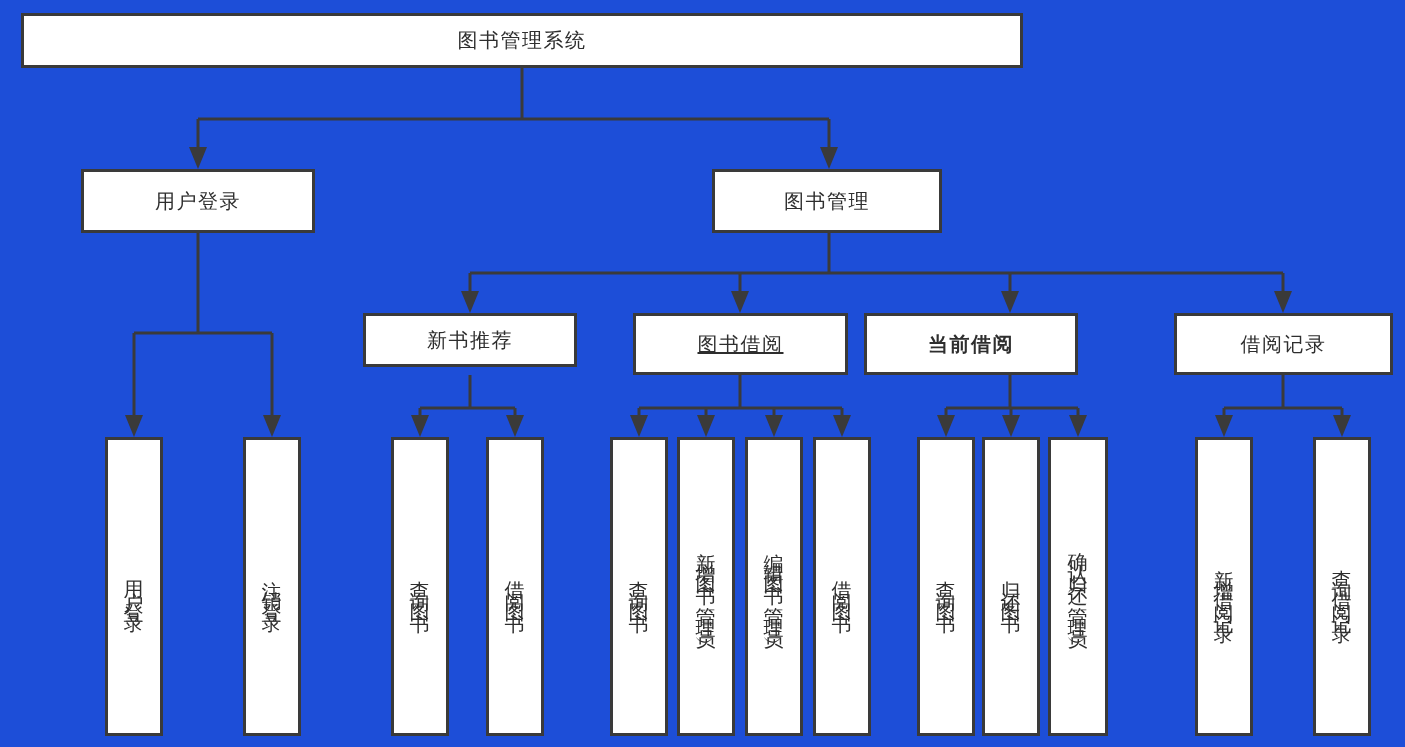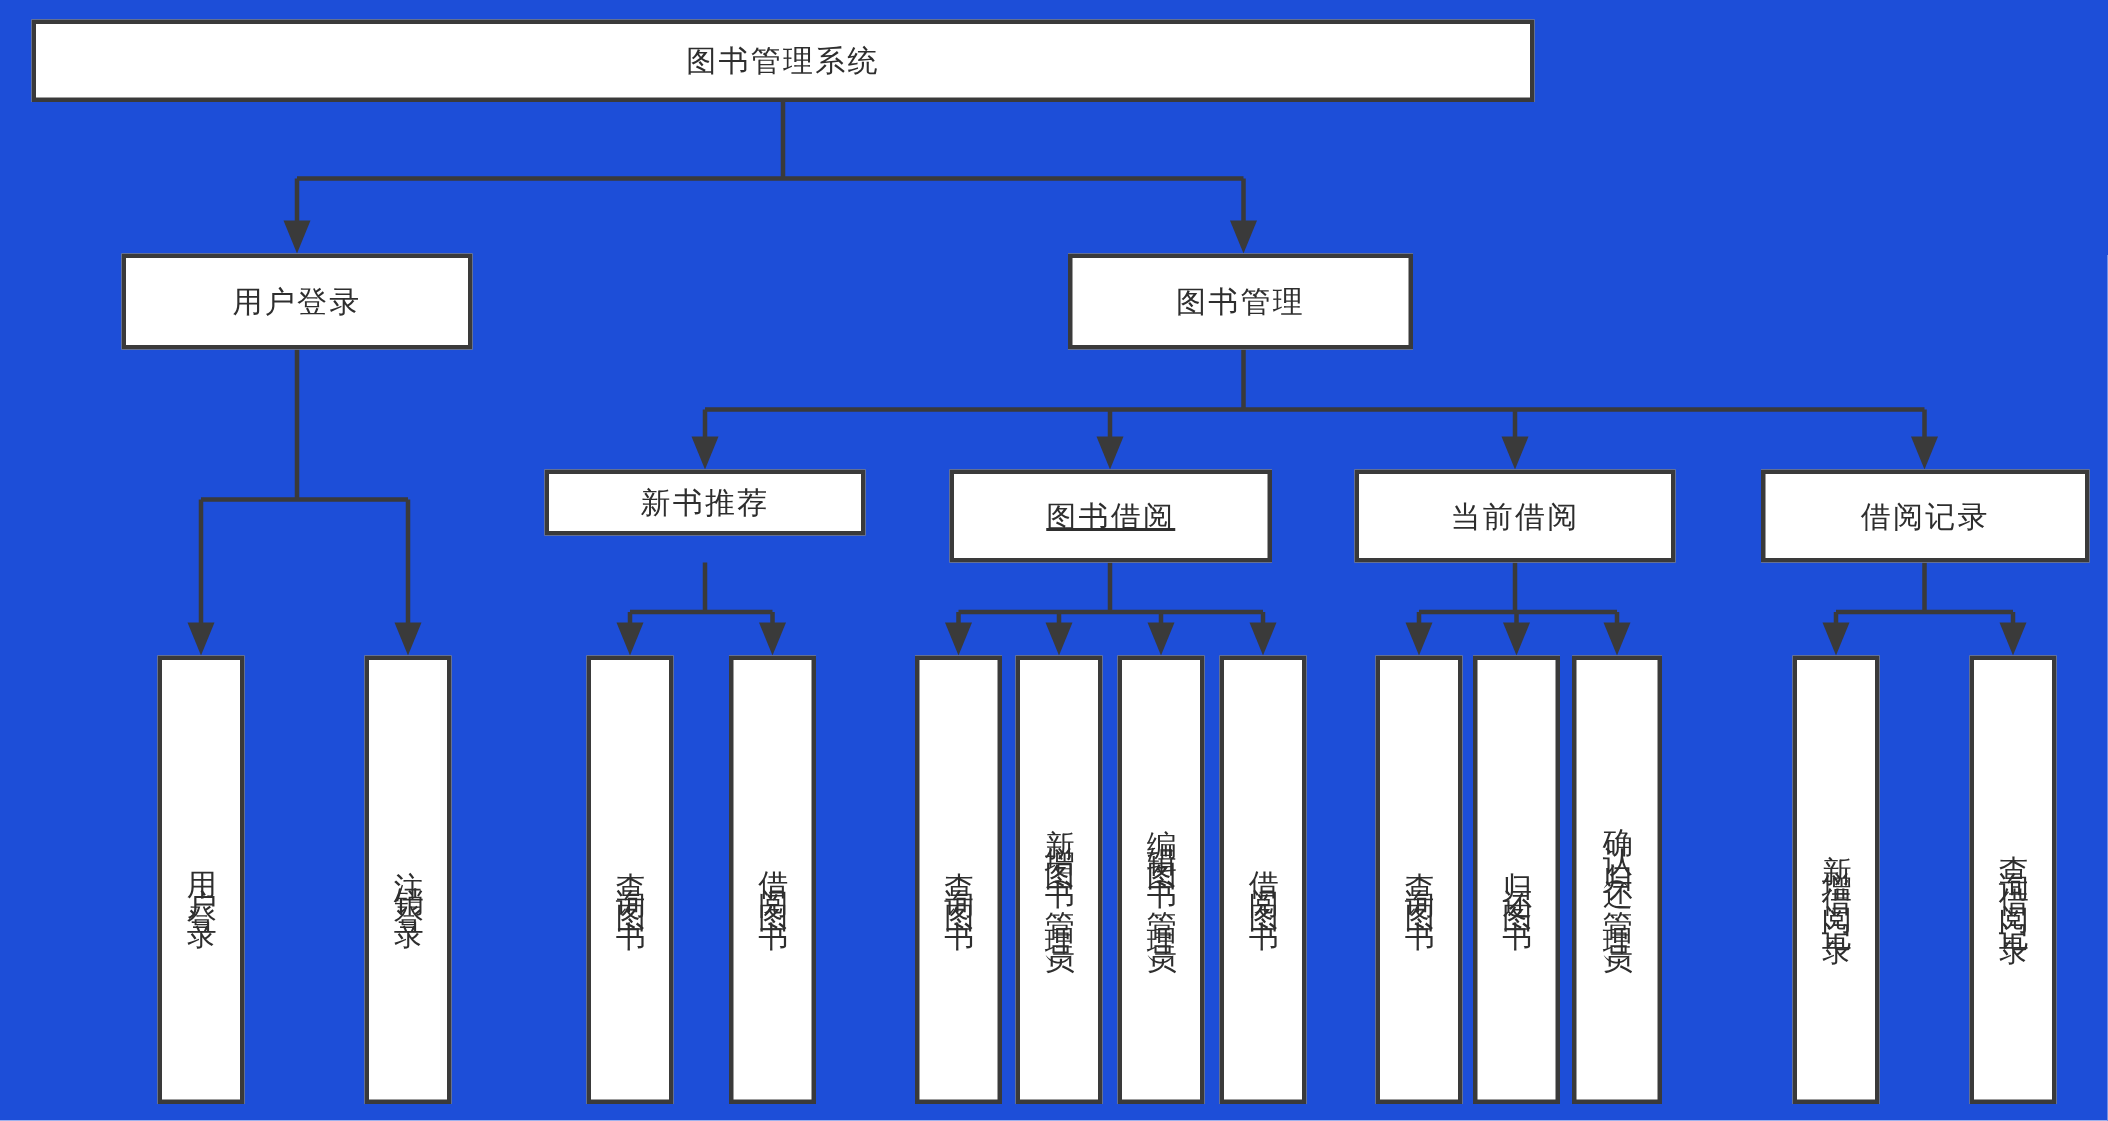--- a/index.html
+++ b/index.html
@@ -128,23 +128,23 @@
       <polygon points="1215,415 1233,415 1224,437"></polygon>
       <polygon points="1333,415 1351,415 1342,437"></polygon>
     </g>
   </svg>
 
   <div class="node" style="left:21px; top:13px; width:1002px; height:55px;">图书管理系统</div>
 
   <div class="node" style="left:81px; top:169px; width:234px; height:64px;">用户登录</div>
   <div class="node" style="left:712px; top:169px; width:230px; height:64px;">图书管理</div>
 
-  <div class="node" style="left:363px; top:313px; width:214px; height:44px;">新书推荐</div>
+  <div class="node" style="left:363px; top:313px; width:214px; height:54px;">新书推荐</div>
   <div class="node" style="left:633px; top:313px; width:215px; height:62px;text-decoration:underline;">图书借阅</div>
-  <div class="node" style="left:903px; top:313px; width:214px; height:62px;">当前借阅</div>
+  <div class="node" style="left:864px; top:313px; width:214px; height:62px;font-weight:bold;">当前借阅</div>
   <div class="node" style="left:1174px; top:313px; width:219px; height:62px;">借阅记录</div>
 
   <div class="vnode" style="left:105px;">
     <span class="vtext">用户登录</span>
   </div>
   <div class="vnode" style="left:243px;">
     <span class="vtext">注销登录</span>
   </div>
 
   <div class="vnode" style="left:391px;">

